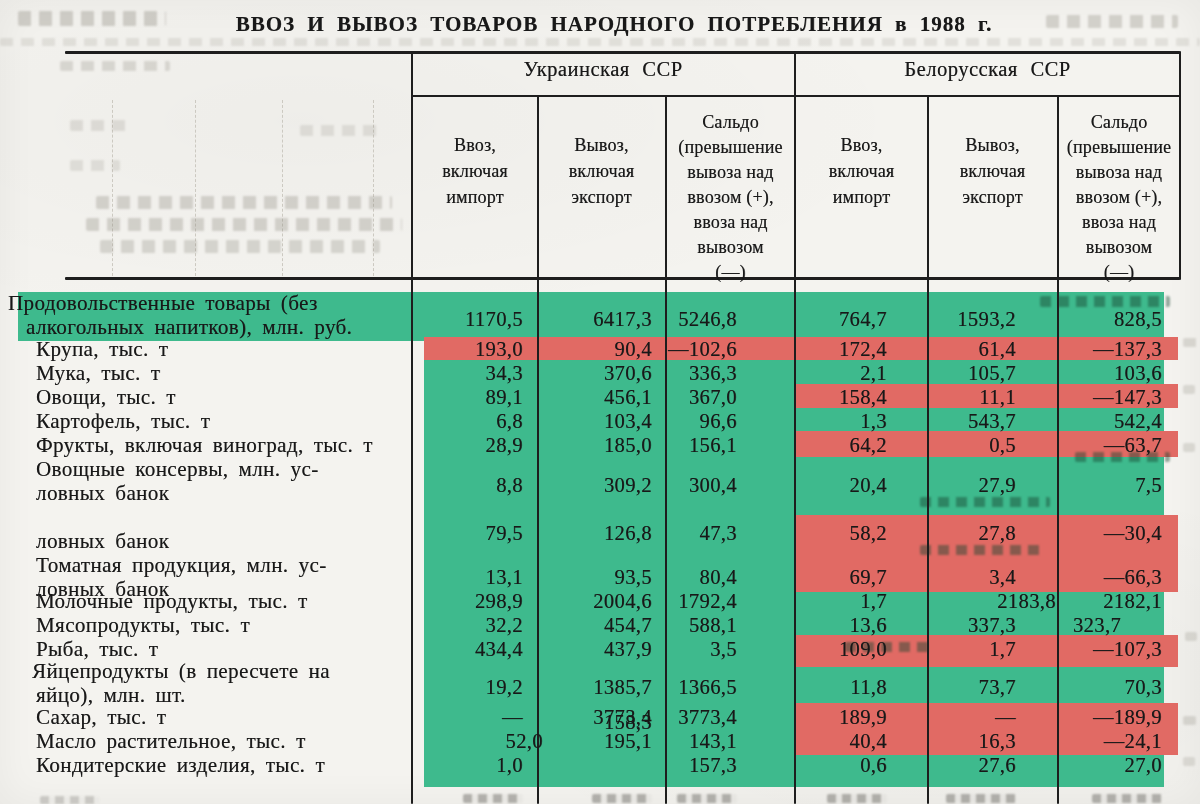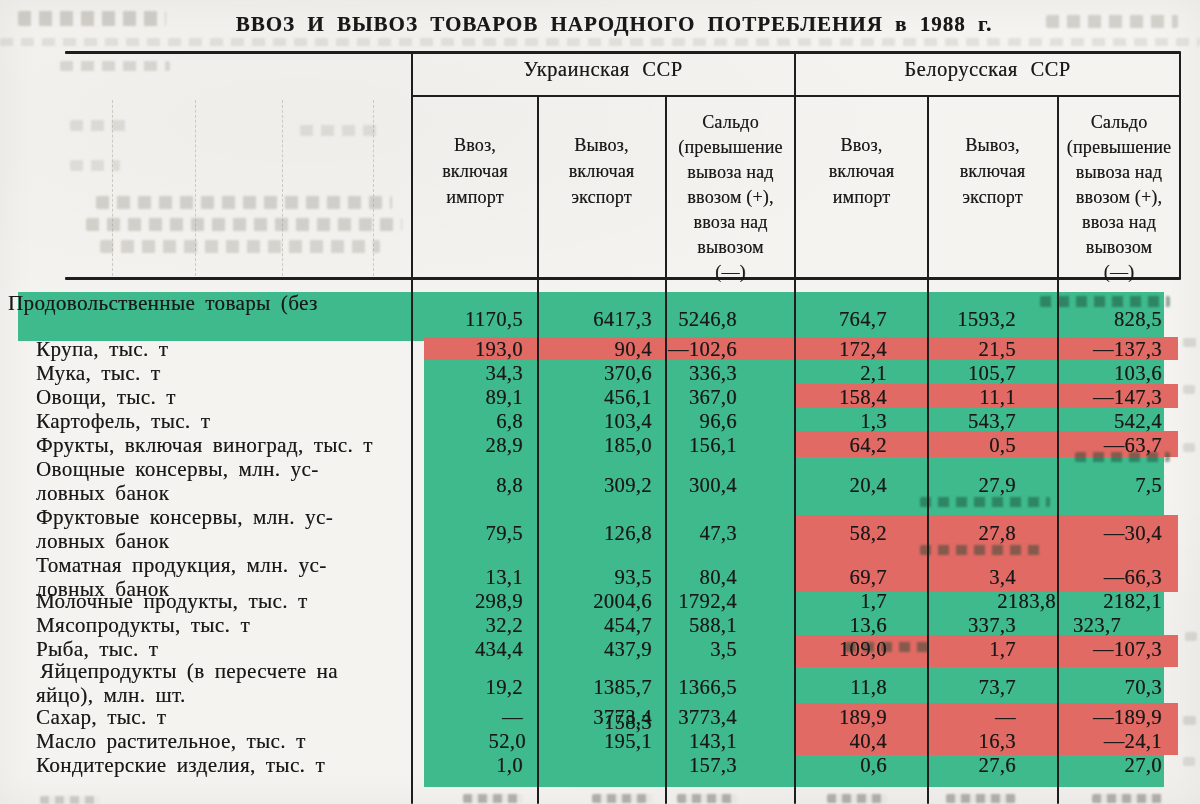--- a/index.html
+++ b/index.html
@@ -93,32 +93,33 @@
     <div class="colhead ink" style="left: 1058px; top: 110px; width: 122px; line-height: 25px;">
       <div>Сальдо</div>
       <div>(превышение</div>
       <div>вывоза над</div>
       <div>ввозом (+),</div>
       <div>ввоза над</div>
       <div>вывозом</div>
       <div>(—)</div>
     </div>
     <div class="rowlabel ink" style="left: 8px; top: 291px;">Продовольственные товары (без</div>
+    <div class="rowlabel ink" style="left: 26px; top: 315px;">алкогольных напитков), млн. руб.</div>
     <div class="cell ink" style="left: 393px; top: 307px; width: 130px;">1170,5</div>
     <div class="cell ink" style="left: 522px; top: 307px; width: 130px;">6417,3</div>
     <div class="cell ink" style="left: 607px; top: 307px; width: 130px;">5246,8</div>
     <div class="cell ink" style="left: 757px; top: 307px; width: 130px;">764,7</div>
     <div class="cell ink" style="left: 886px; top: 307px; width: 130px;">1593,2</div>
     <div class="cell ink" style="left: 1032px; top: 307px; width: 130px;">828,5</div>
     <div class="rowlabel ink" style="left: 36px; top: 337px;">Крупа, тыс. т</div>
     <div class="cell ink" style="left: 393px; top: 337px; width: 130px;">193,0</div>
     <div class="cell ink" style="left: 522px; top: 337px; width: 130px;">90,4</div>
     <div class="cell ink" style="left: 607px; top: 337px; width: 130px;">—102,6</div>
     <div class="cell ink" style="left: 757px; top: 337px; width: 130px;">172,4</div>
-    <div class="cell ink" style="left: 886px; top: 337px; width: 130px;">21,5</div>
+    <div class="cell ink" style="left: 886px; top: 337px; width: 130px;">61,4</div>
     <div class="cell ink" style="left: 1032px; top: 337px; width: 130px;">—137,3</div>
     <div class="rowlabel ink" style="left: 36px; top: 361px;">Мука, тыс. т</div>
     <div class="cell ink" style="left: 393px; top: 361px; width: 130px;">34,3</div>
     <div class="cell ink" style="left: 522px; top: 361px; width: 130px; text-align: right;">370,6</div>
     <div class="cell ink" style="left: 607px; top: 361px; width: 130px;">336,3</div>
     <div class="cell ink" style="left: 757px; top: 361px; width: 130px;">2,1</div>
     <div class="cell ink" style="left: 886px; top: 361px; width: 130px;">105,7</div>
     <div class="cell ink" style="left: 1032px; top: 361px; width: 130px;">103,6</div>
     <div class="rowlabel ink" style="left: 36px; top: 385px;">Овощи, тыс. т</div>
     <div class="cell ink" style="left: 393px; top: 385px; width: 130px;">89,1</div>
@@ -142,21 +143,20 @@
     <div class="cell ink" style="left: 886px; top: 433px; width: 130px;">0,5</div>
     <div class="cell ink" style="left: 1032px; top: 433px; width: 130px;">—63,7</div>
     <div class="rowlabel ink" style="left: 36px; top: 457px;">Овощные консервы, млн. ус-</div>
     <div class="rowlabel ink" style="left: 36px; top: 481px;">ловных банок</div>
     <div class="cell ink" style="left: 393px; top: 473px; width: 130px;">8,8</div>
     <div class="cell ink" style="left: 522px; top: 473px; width: 130px;">309,2</div>
     <div class="cell ink" style="left: 607px; top: 473px; width: 130px;">300,4</div>
     <div class="cell ink" style="left: 757px; top: 473px; width: 130px;">20,4</div>
     <div class="cell ink" style="left: 886px; top: 473px; width: 130px;">27,9</div>
     <div class="cell ink" style="left: 1032px; top: 473px; width: 130px;">7,5</div>
-    <div class="rowlabel ink" style="left: 36px; top: 505px;">Фруктовые консервы, млн. ус-</div>
     <div class="rowlabel ink" style="left: 36px; top: 529px;">ловных банок</div>
     <div class="cell ink" style="left: 393px; top: 521px; width: 130px;">79,5</div>
     <div class="cell ink" style="left: 522px; top: 521px; width: 130px;">126,8</div>
     <div class="cell ink" style="left: 607px; top: 521px; width: 130px;">47,3</div>
     <div class="cell ink" style="left: 757px; top: 521px; width: 130px;">58,2</div>
     <div class="cell ink" style="left: 886px; top: 521px; width: 130px;">27,8</div>
     <div class="cell ink" style="left: 1032px; top: 521px; width: 130px;">—30,4</div>
     <div class="rowlabel ink" style="left: 36px; top: 553px;">Томатная продукция, млн. ус-</div>
     <div class="rowlabel ink" style="left: 36px; top: 577px;">ловных банок</div>
     <div class="cell ink" style="left: 393px; top: 565px; width: 130px;">13,1</div>
@@ -179,37 +179,37 @@
     <div class="cell ink" style="left: 757px; top: 613px; width: 130px;">13,6</div>
     <div class="cell ink" style="left: 886px; top: 613px; width: 130px;">337,3</div>
     <div class="cell ink" style="left: 1032px; top: 613px; width: 130px; text-align: center;">323,7</div>
     <div class="rowlabel ink" style="left: 36px; top: 637px;">Рыба, тыс. т</div>
     <div class="cell ink" style="left: 393px; top: 637px; width: 130px;">434,4</div>
     <div class="cell ink" style="left: 522px; top: 637px; width: 130px;">437,9</div>
     <div class="cell ink" style="left: 607px; top: 637px; width: 130px;">3,5</div>
     <div class="cell ink" style="left: 757px; top: 637px; width: 130px;">109,0</div>
     <div class="cell ink" style="left: 886px; top: 637px; width: 130px;">1,7</div>
     <div class="cell ink" style="left: 1032px; top: 637px; width: 130px;">—107,3</div>
-    <div class="rowlabel ink" style="left: 40px; top: 659px; text-align: center;">Яйцепродукты (в пересчете на</div>
+    <div class="rowlabel ink" style="left: 32px; top: 659px; text-align: center;">Яйцепродукты (в пересчете на</div>
     <div class="rowlabel ink" style="left: 36px; top: 683px;">яйцо), млн. шт.</div>
     <div class="cell ink" style="left: 393px; top: 675px; width: 130px;">19,2</div>
     <div class="cell ink" style="left: 522px; top: 675px; width: 130px;">1385,7</div>
     <div class="cell ink" style="left: 607px; top: 675px; width: 130px;">1366,5</div>
     <div class="cell ink" style="left: 757px; top: 675px; width: 130px;">11,8</div>
     <div class="cell ink" style="left: 886px; top: 675px; width: 130px;">73,7</div>
     <div class="cell ink" style="left: 1032px; top: 675px; width: 130px;">70,3</div>
     <div class="rowlabel ink" style="left: 36px; top: 705px;">Сахар, тыс. т</div>
     <div class="cell ink" style="left: 393px; top: 705px; width: 130px;">—</div>
     <div class="cell ink" style="left: 522px; top: 705px; width: 130px;">3773,4</div>
     <div class="cell ink" style="left: 607px; top: 705px; width: 130px;">3773,4</div>
     <div class="cell ink" style="left: 757px; top: 705px; width: 130px;">189,9</div>
     <div class="cell ink" style="left: 886px; top: 705px; width: 130px;">—</div>
     <div class="cell ink" style="left: 1032px; top: 705px; width: 130px;">—189,9</div>
     <div class="rowlabel ink" style="left: 36px; top: 729px;">Масло растительное, тыс. т</div>
-    <div class="cell ink" style="left: 396px; top: 729px; width: 130px; text-align: right;">52,0</div>
+    <div class="cell ink" style="left: 413px; top: 729px; width: 130px; text-align: right;">52,0</div>
     <div class="cell ink" style="left: 522px; top: 729px; width: 130px;">195,1</div>
     <div class="cell ink" style="left: 607px; top: 729px; width: 130px;">143,1</div>
     <div class="cell ink" style="left: 757px; top: 729px; width: 130px;">40,4</div>
     <div class="cell ink" style="left: 886px; top: 729px; width: 130px;">16,3</div>
     <div class="cell ink" style="left: 1032px; top: 729px; width: 130px;">—24,1</div>
     <div class="rowlabel ink" style="left: 36px; top: 753px;">Кондитерские изделия, тыс. т</div>
     <div class="cell ink" style="left: 393px; top: 753px; width: 130px;">1,0</div>
     <div class="cell ink" style="left: 522px; top: 710px; width: 130px;">158,3</div>
     <div class="cell ink" style="left: 607px; top: 753px; width: 130px;">157,3</div>
     <div class="cell ink" style="left: 757px; top: 753px; width: 130px;">0,6</div>

